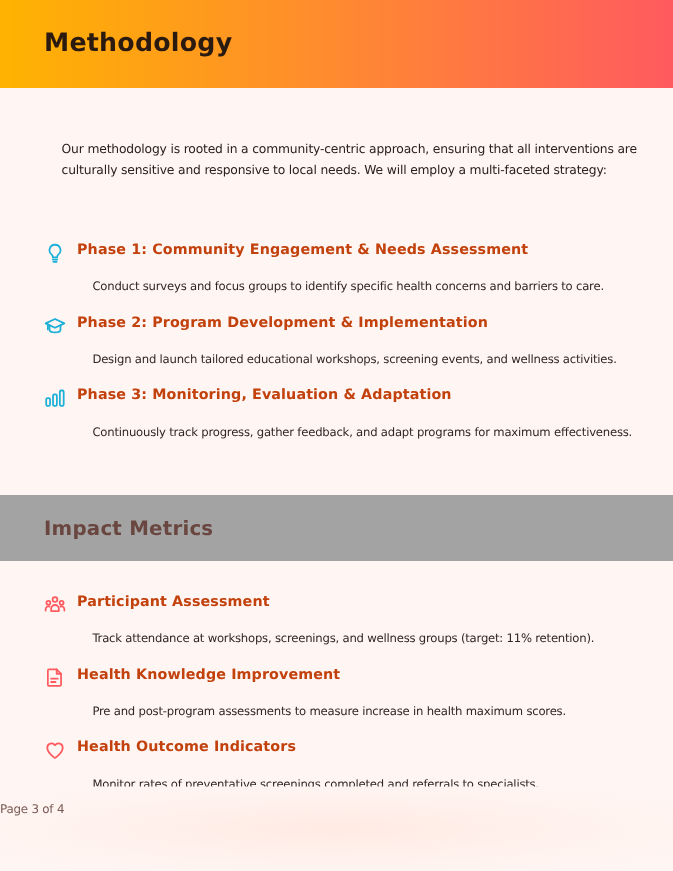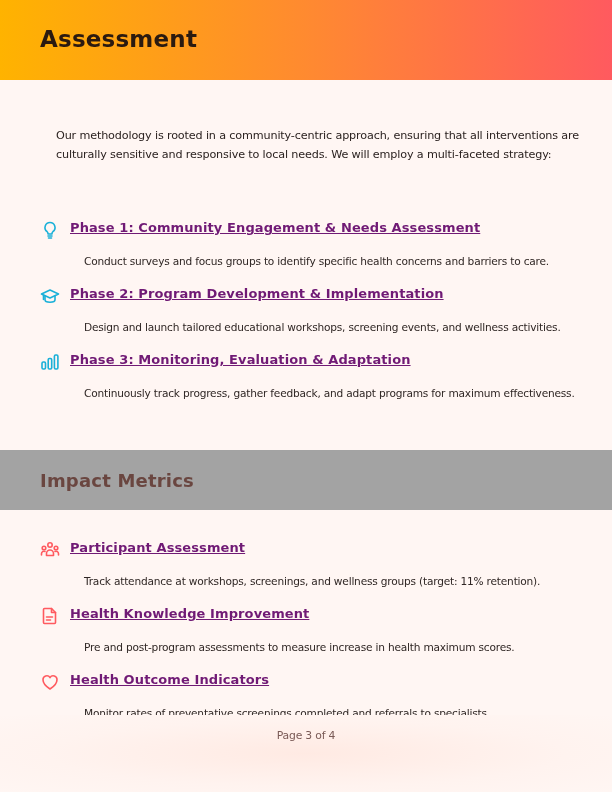--- a/index.html
+++ b/index.html
@@ -23,51 +23,51 @@
     position: absolute; left: 40px; top: 110px; width: 530px;
     font-family: "DejaVu Sans", sans-serif; font-size: 11.2px; line-height: 19px;
     color: #2b2220; margin: 16px;
     letter-spacing: -0.15px;
   }
   .item { position: absolute; left: 40px; width: 532px; }
   .item .icon { position: absolute; left: 0; top: 0; width: 20px; height: 20px; }
   .item .title {
     position: absolute; left: 30px; top: 0; margin: 0;
     font-family: "DejaVu Sans", sans-serif; font-weight: bold; font-size: 13px;
-    color: #701a75; white-space: nowrap; letter-spacing: 0.1px; text-decoration: underline;
+    color: #c2410c; white-space: nowrap; letter-spacing: 0.1px;
   }
   .item .desc {
     position: absolute; left: 30px; top: 20px; width: 500px; margin: 14px;
     font-family: "DejaVu Sans", sans-serif; font-size: 10.6px; line-height: 14px;
     color: #2f2624; letter-spacing: -0.2px;
   }
   .band {
     position: absolute; left: 0; top: 450px; width: 612px; height: 60px;
     background: #a3a3a3;
   }
   .band h2 {
     position: absolute; left: 40px; top: 20px; margin: 0;
     font-family: "DejaVu Sans", sans-serif; font-weight: bold; font-size: 18px;
     color: #6a4640; letter-spacing: 0.2px;
   }
   .footer {
     position: absolute; left: 0; top: 715px; width: 612px; height: 77px;
     background: radial-gradient(ellipse at 50% 50%, #ffeae3 0%, #fff3ef 60%, #fff6f3 100%);
   }
   .footer .page {
-    position: absolute; left: 0; right: 0; top: 14px; text-align: center;
+    position: absolute; left: 0; right: 0; top: 14px; text-align: left;
     font-family: "DejaVu Sans", sans-serif; font-size: 10.8px; color: #7a5a56;
     letter-spacing: -0.2px;
   }
 </style>
 </head>
 <body>
 
 <div class="header">
-  <h1>Assessment</h1>
+  <h1>Methodology</h1>
 </div>
 
 <p class="intro">Our methodology is rooted in a community-centric approach, ensuring that all interventions are culturally sensitive and responsive to local needs. We will employ a multi-faceted strategy:</p>
 
 <div class="item" style="top:220px;">
   <span class="icon">
     <svg width="20" height="20" viewBox="0 0 20 20" fill="none" stroke="#1ab0d8" stroke-width="1.6" stroke-linecap="round" stroke-linejoin="round">
       <path d="M10 2.5a5 5 0 0 0-3 9c.6.5 1 1.2 1 2v.5h4v-.5c0-.8.4-1.5 1-2a5 5 0 0 0-3-9z"></path>
       <path d="M8 16h4M8.5 18h3"></path>
     </svg>

